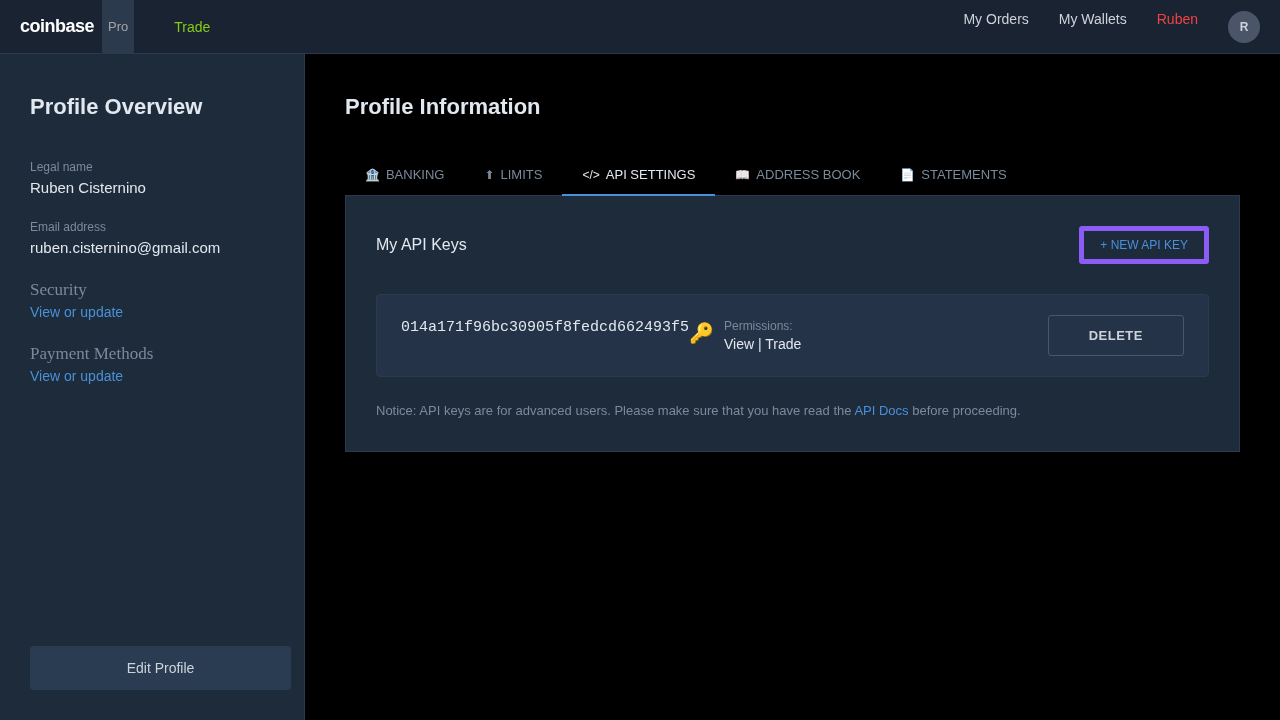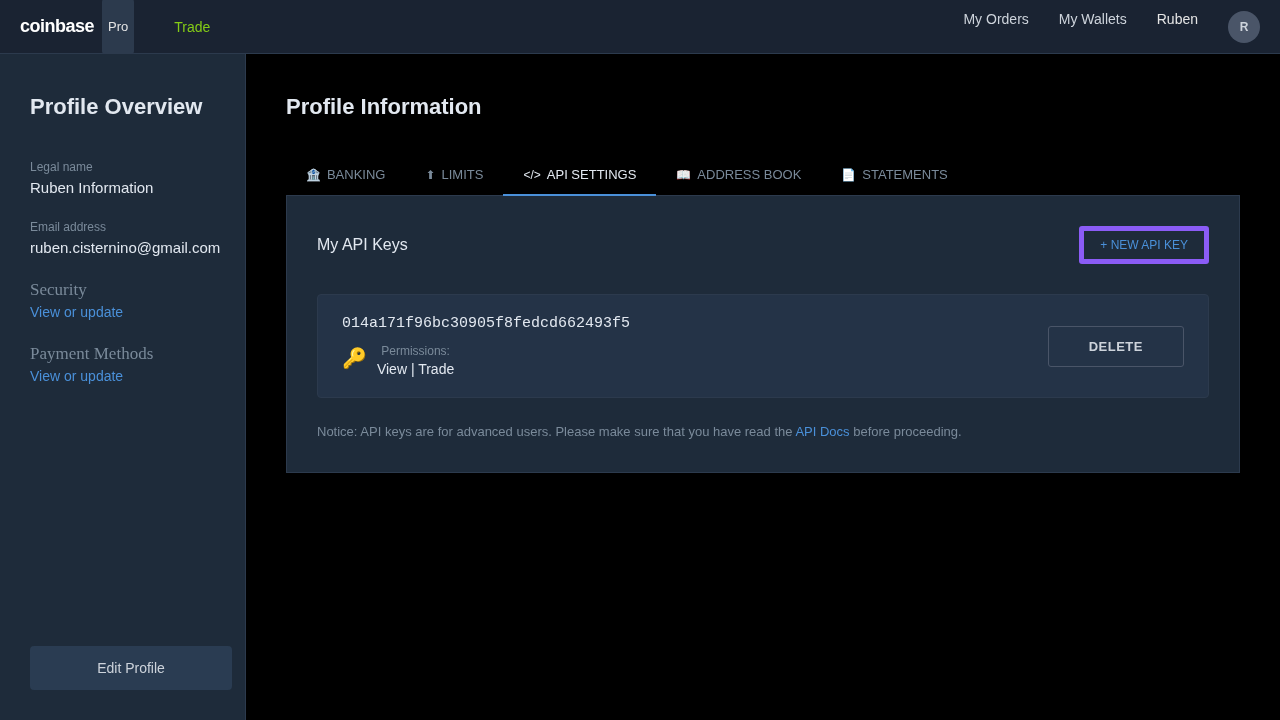--- a/index.html
+++ b/index.html
@@ -30,21 +30,21 @@
       gap: 8px;
       margin-right: 40px;
     }
     .brand-logo {
       color: #fff;
       font-size: 18px;
       font-weight: 700;
       letter-spacing: -0.5px;
     }
     .brand-pro {
-      color: #e5e5e5;
+      color: #a3a3a3;
       font-size: 13px;
       font-weight: 500;
       background: #2c3a4d;
       padding: 20px 6px;
       border-radius: 3px;
       text-align: center;
     }
     .navbar-nav {
       display: flex;
       align-items: center;
@@ -73,34 +73,34 @@
       background: #4a5568;
       border-radius: 50%;
       display: flex;
       align-items: center;
       justify-content: center;
       color: #cdd3db;
       font-size: 12px;
       font-weight: 600;
     }
     .user-name {
-      color: #e5e5e5;
+      color: #ef4444;
       font-size: 14px;
     }
 
     
     .main-layout {
       display: flex;
       flex: 1;
       overflow: hidden;
     }
 
     
     .sidebar {
-      width: 246px;
+      width: 305px;
       background: #1e2b3a;
       border-right: 1px solid #2c3a4d;
       padding: 40px 13px 30px 30px;
       flex-shrink: 0;
       display: flex;
       flex-direction: column;
     }
     .sidebar-title {
       color: #e2e8f0;
       font-size: 22px;
@@ -219,23 +219,21 @@
       border: 1px solid #2c3a4d;
       border-radius: 4px;
       padding: 20px 24px;
       display: flex;
       align-items: center;
       justify-content: space-between;
       margin-bottom: 20px;
     }
     .api-key-left {
       display: flex;
-      flex-direction: column;
-      gap: 12px;
-      text-align: center;
+      flex-direction: row;
     }
     .api-key-hash {
       color: #e2e8f0;
       font-size: 15px;
       font-family: 'Courier New', monospace;
       font-weight: 500;
     }
     .api-key-permissions {
       display: flex;
       align-items: flex-start;
@@ -306,21 +304,21 @@
   </div>
 </nav>
 
 <div class="main-layout">
 
   <aside class="sidebar">
     <h2 class="sidebar-title">Profile Overview</h2>
 
     <div>
       <div class="sidebar-field-label">Legal name</div>
-      <div class="sidebar-field-value">Ruben Information</div>
+      <div class="sidebar-field-value">Ruben Cisternino</div>
     </div>
 
     <div>
       <div class="sidebar-field-label">Email address</div>
       <div class="sidebar-field-value">ruben.cisternino@gmail.com</div>
     </div>
 
     <div>
       <div class="sidebar-section-label">Security</div>
       <a class="sidebar-link">View or update</a>

